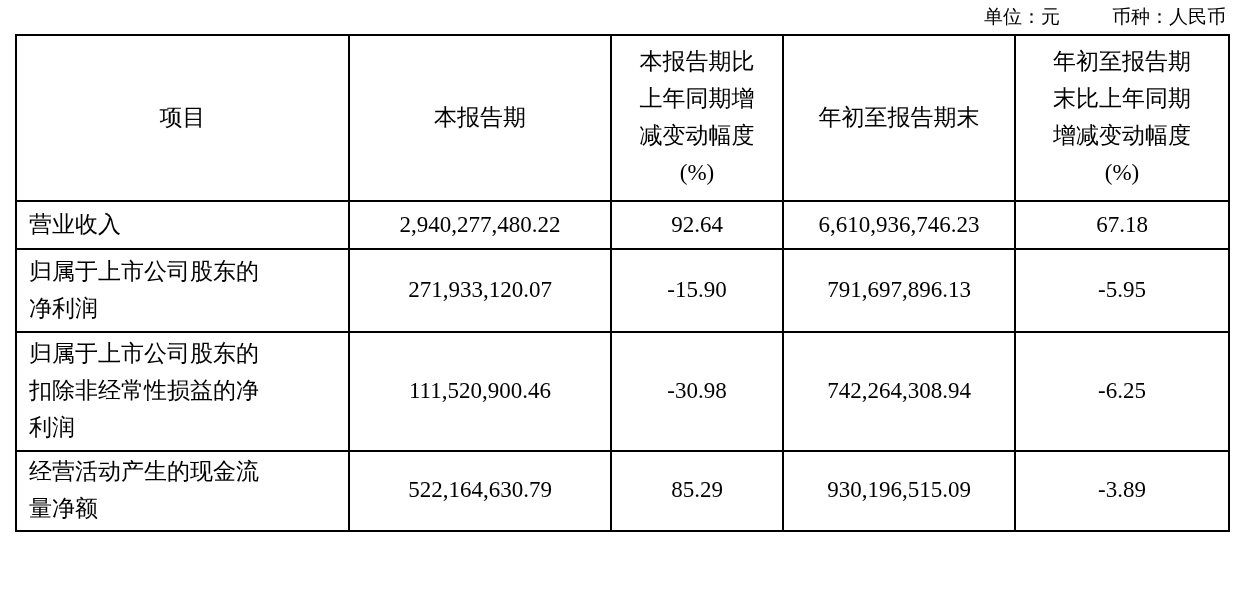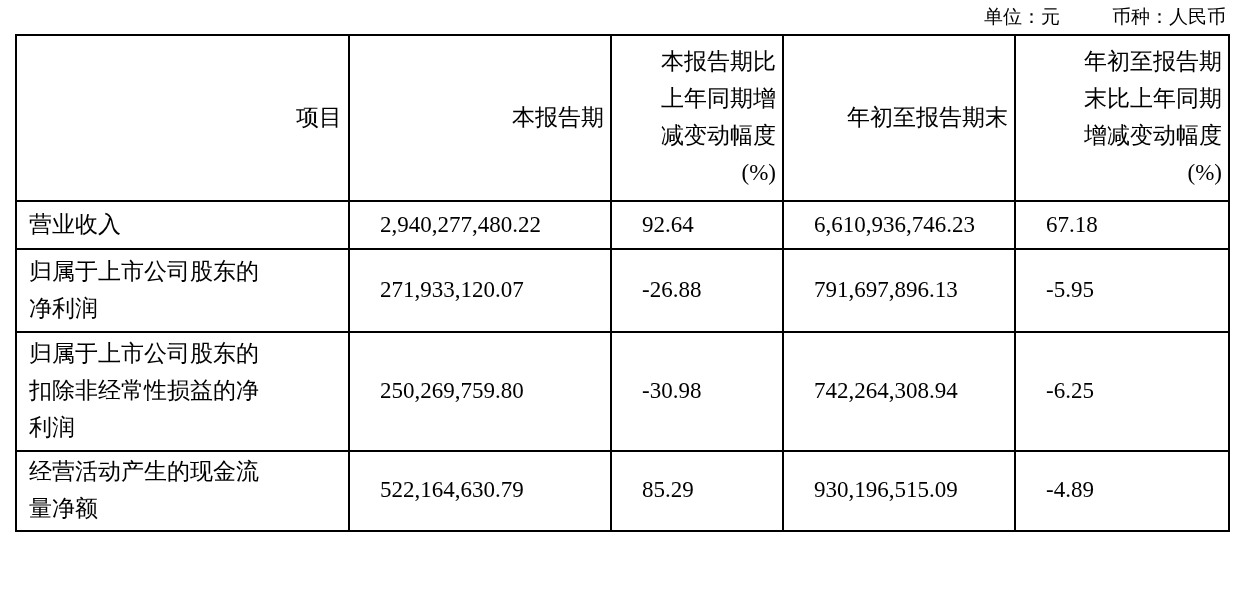--- a/index.html
+++ b/index.html
@@ -48,32 +48,32 @@
     padding: 2px 30px;
     overflow: hidden;
   }
   .fin-table thead tr { height: 166px; }
   .fin-table tbody tr.r1 { height: 48px; }
   .fin-table tbody tr.r2 { height: 47px; }
   .fin-table tbody tr.r3 { height: 83px; }
   .fin-table tbody tr.r4 { height: 119px; }
   .fin-table tbody tr.r5 { height: 76px; }
   .fin-table th {
-    text-align: right;
+    text-align: center;
     white-space: pre-line;
     padding: 2px 6px;
   }
   .fin-table td.c-item {
     text-align: left;
     white-space: pre-line;
     padding-left: 12px;
     padding-right: 8px;
   }
   .fin-table td.c-num {
-    text-align: left;
+    text-align: center;
     white-space: nowrap;
   }
 </style>
 </head>
 <body>
 
 <div class="unit-line">
   <span class="unit">单位：元</span><span class="currency">币种：人民币</span>
 </div>
 
@@ -105,35 +105,35 @@
       <td class="c-item">营业收入</td>
       <td class="c-num">2,940,277,480.22</td>
       <td class="c-num">92.64</td>
       <td class="c-num">6,610,936,746.23</td>
       <td class="c-num">67.18</td>
     </tr>
     <tr class="r3">
       <td class="c-item">归属于上市公司股东的
 净利润</td>
       <td class="c-num">271,933,120.07</td>
-      <td class="c-num">-26.88</td>
+      <td class="c-num">-15.90</td>
       <td class="c-num">791,697,896.13</td>
       <td class="c-num">-5.95</td>
     </tr>
     <tr class="r4">
       <td class="c-item">归属于上市公司股东的
 扣除非经常性损益的净
 利润</td>
-      <td class="c-num">250,269,759.80</td>
+      <td class="c-num">111,520,900.46</td>
       <td class="c-num">-30.98</td>
       <td class="c-num">742,264,308.94</td>
       <td class="c-num">-6.25</td>
     </tr>
     <tr class="r5">
       <td class="c-item">经营活动产生的现金流
 量净额</td>
       <td class="c-num">522,164,630.79</td>
       <td class="c-num">85.29</td>
       <td class="c-num">930,196,515.09</td>
-      <td class="c-num">-4.89</td>
+      <td class="c-num">-3.89</td>
     </tr>
   </tbody>
 </table>
 
 </body></html>

